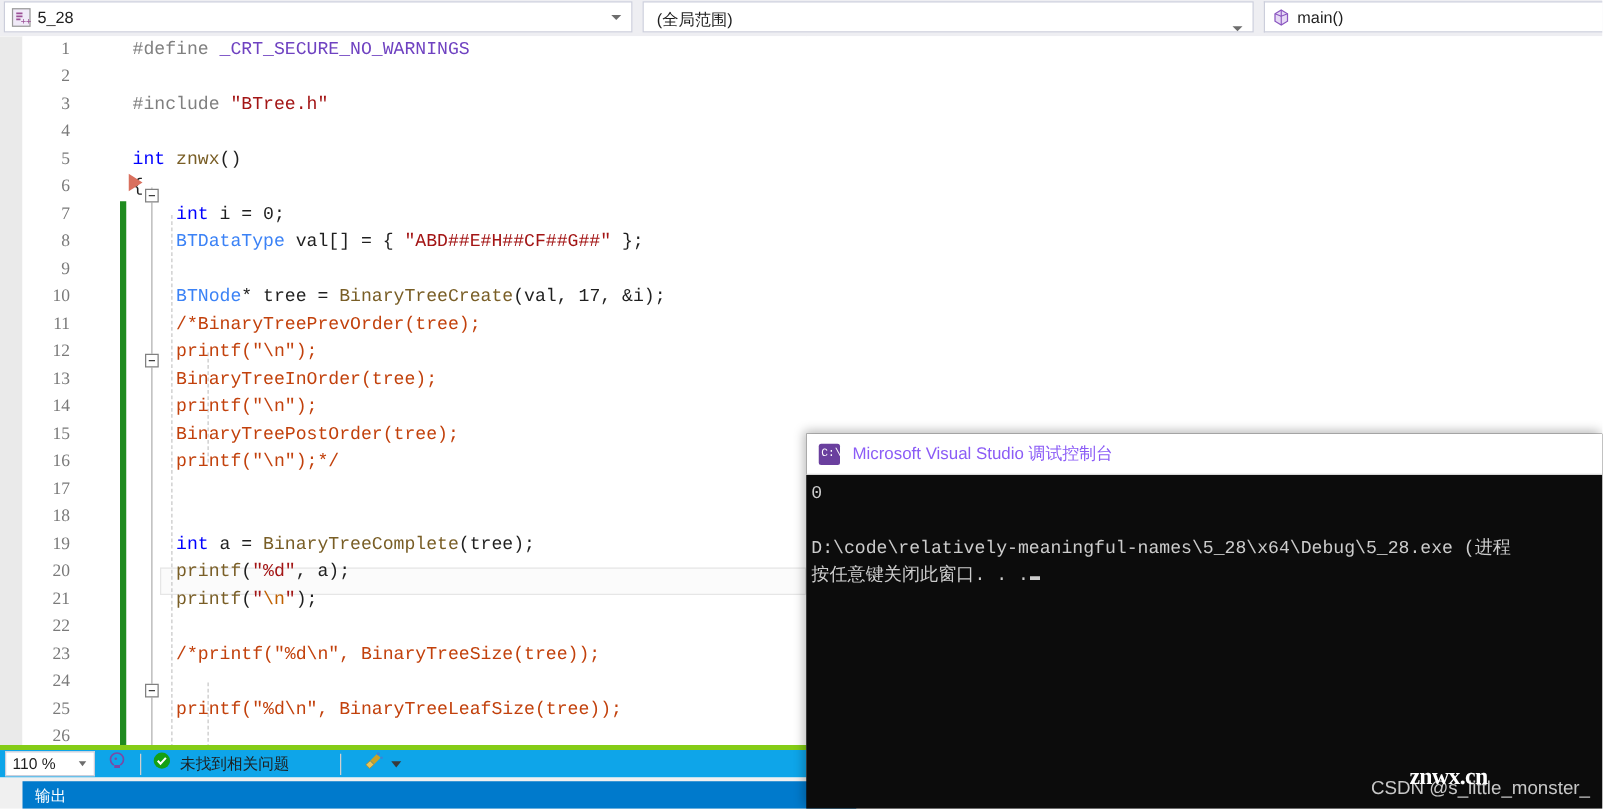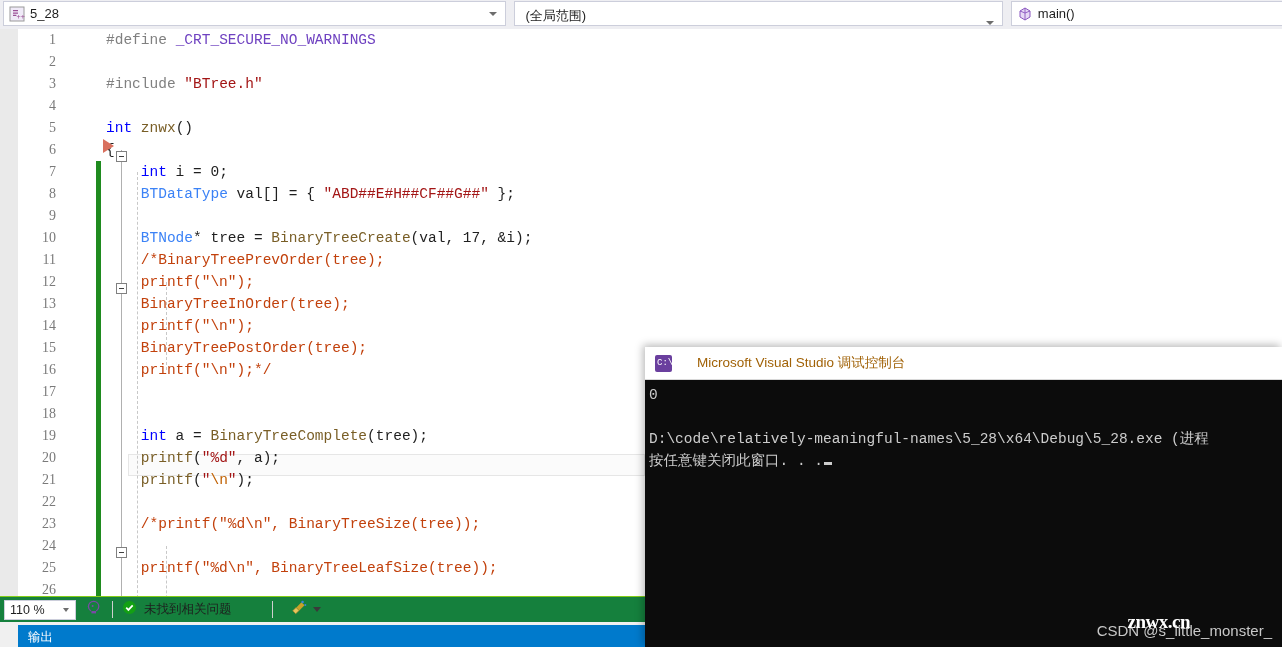--- a/index.html
+++ b/index.html
@@ -197,22 +197,22 @@
   .t-num      { color: #1f1f1f; }
   .t-plain    { color: #1f1f1f; }
   .t-esc      { color: #c06000; }
 
   
   .editor-status {
     position: absolute;
     top: 596px; left: 0;
     width: 645px;
     height: 26px;
-    background: #15803d;
-    border-top: 1px solid #84cc16;
+    background: #0ea5e9;
+    border-top: 4px solid #84cc16;
     display: flex;
     align-items: center;
     box-sizing: border-box;
   }
   .zoom-combo {
     width: 72px;
     height: 20px;
     margin-left: 4px;
     background: #ffffff;
     border: 1px solid #cccedb;
@@ -310,23 +310,23 @@
   }
   .console-icon span {
     position: absolute;
     left: 2px; top: 2px;
     color: #ffffff;
     font-size: 9px;
     font-family: "Liberation Mono", monospace;
     line-height: 12px;
   }
   .console-title-text {
-    margin-left: 25px;
+    margin-left: 10px;
     font-size: 13.5px;
-    color: #a16207;
+    color: #8b5cf6;
     font-family: "Liberation Sans", sans-serif;
     white-space: nowrap;
   }
   .console-body {
     position: relative;
     height: 268px;
     padding: 4px 0 0 4px;
     box-sizing: border-box;
   }
   .console-line {

